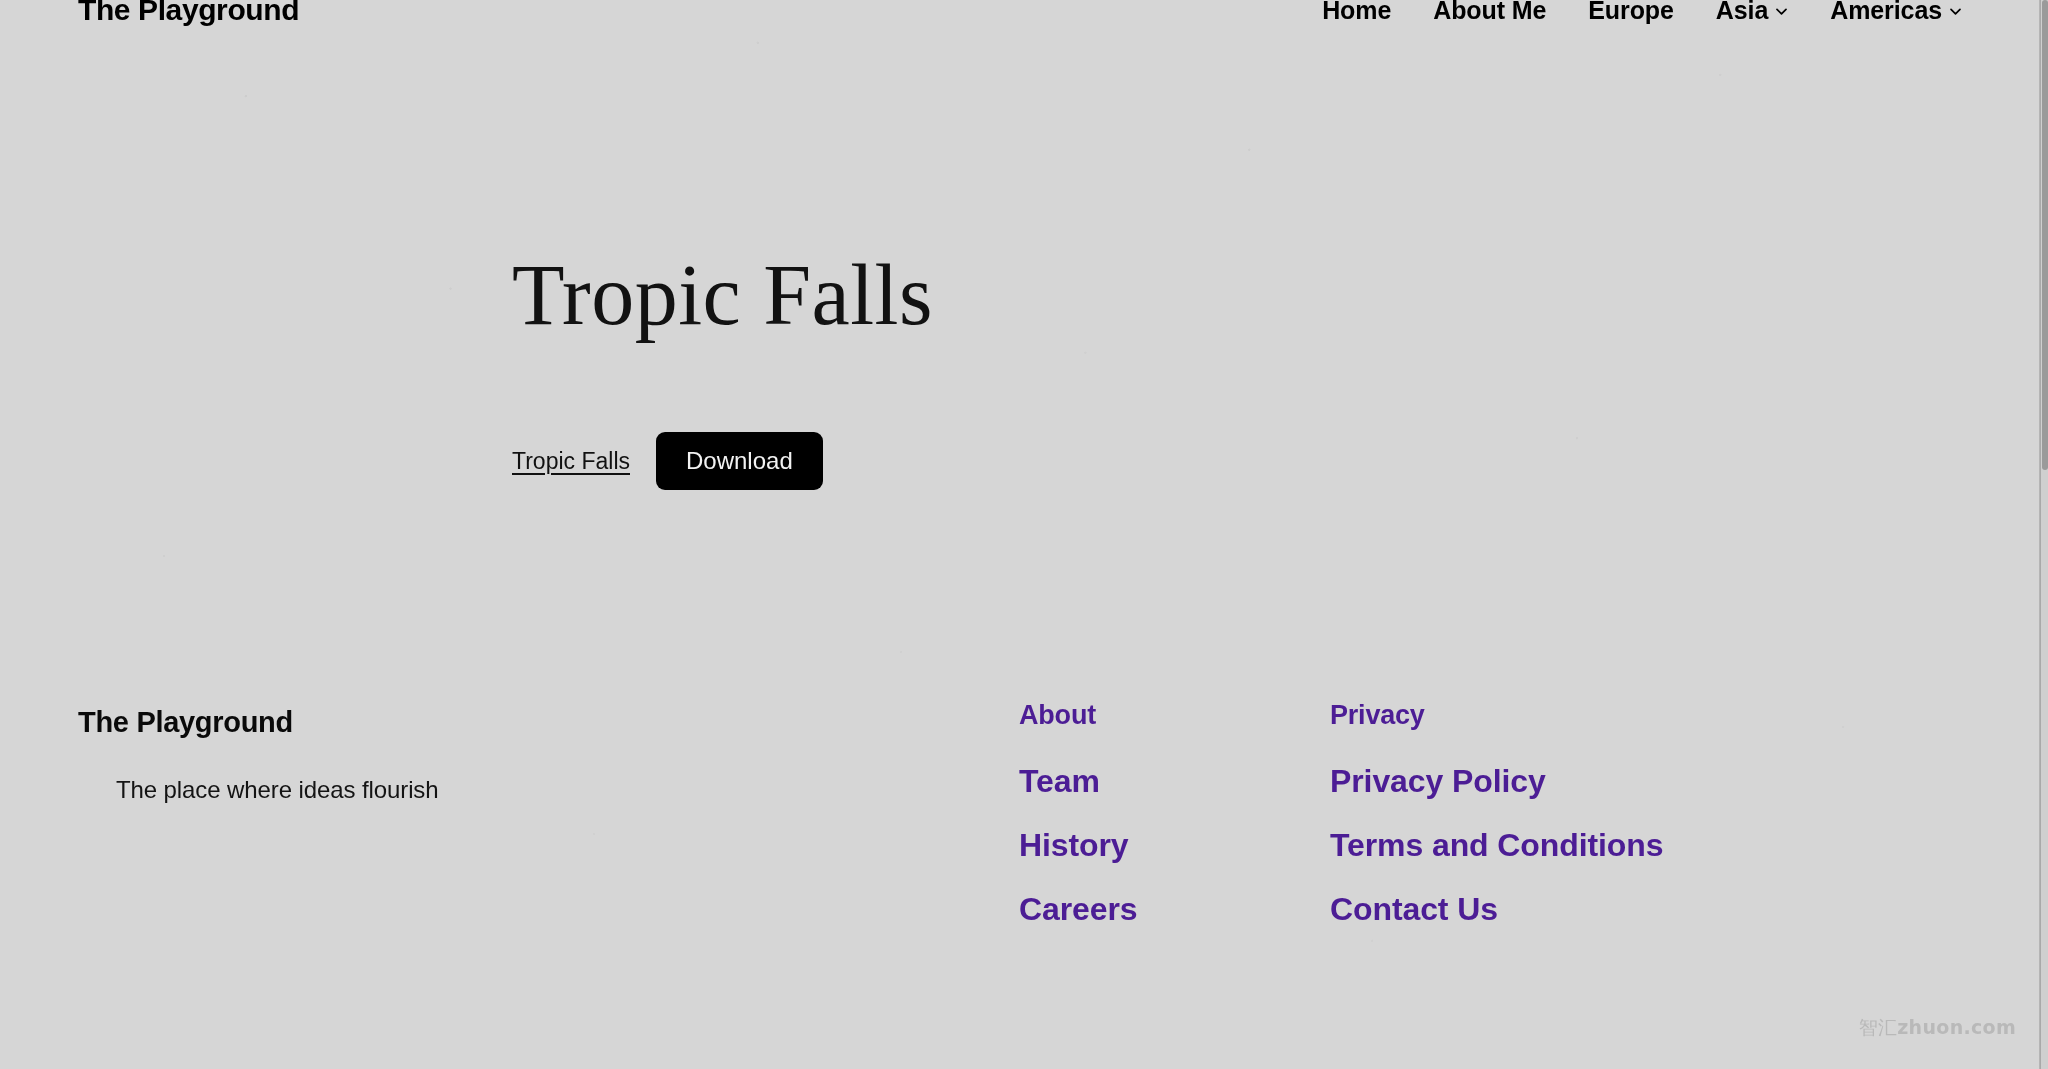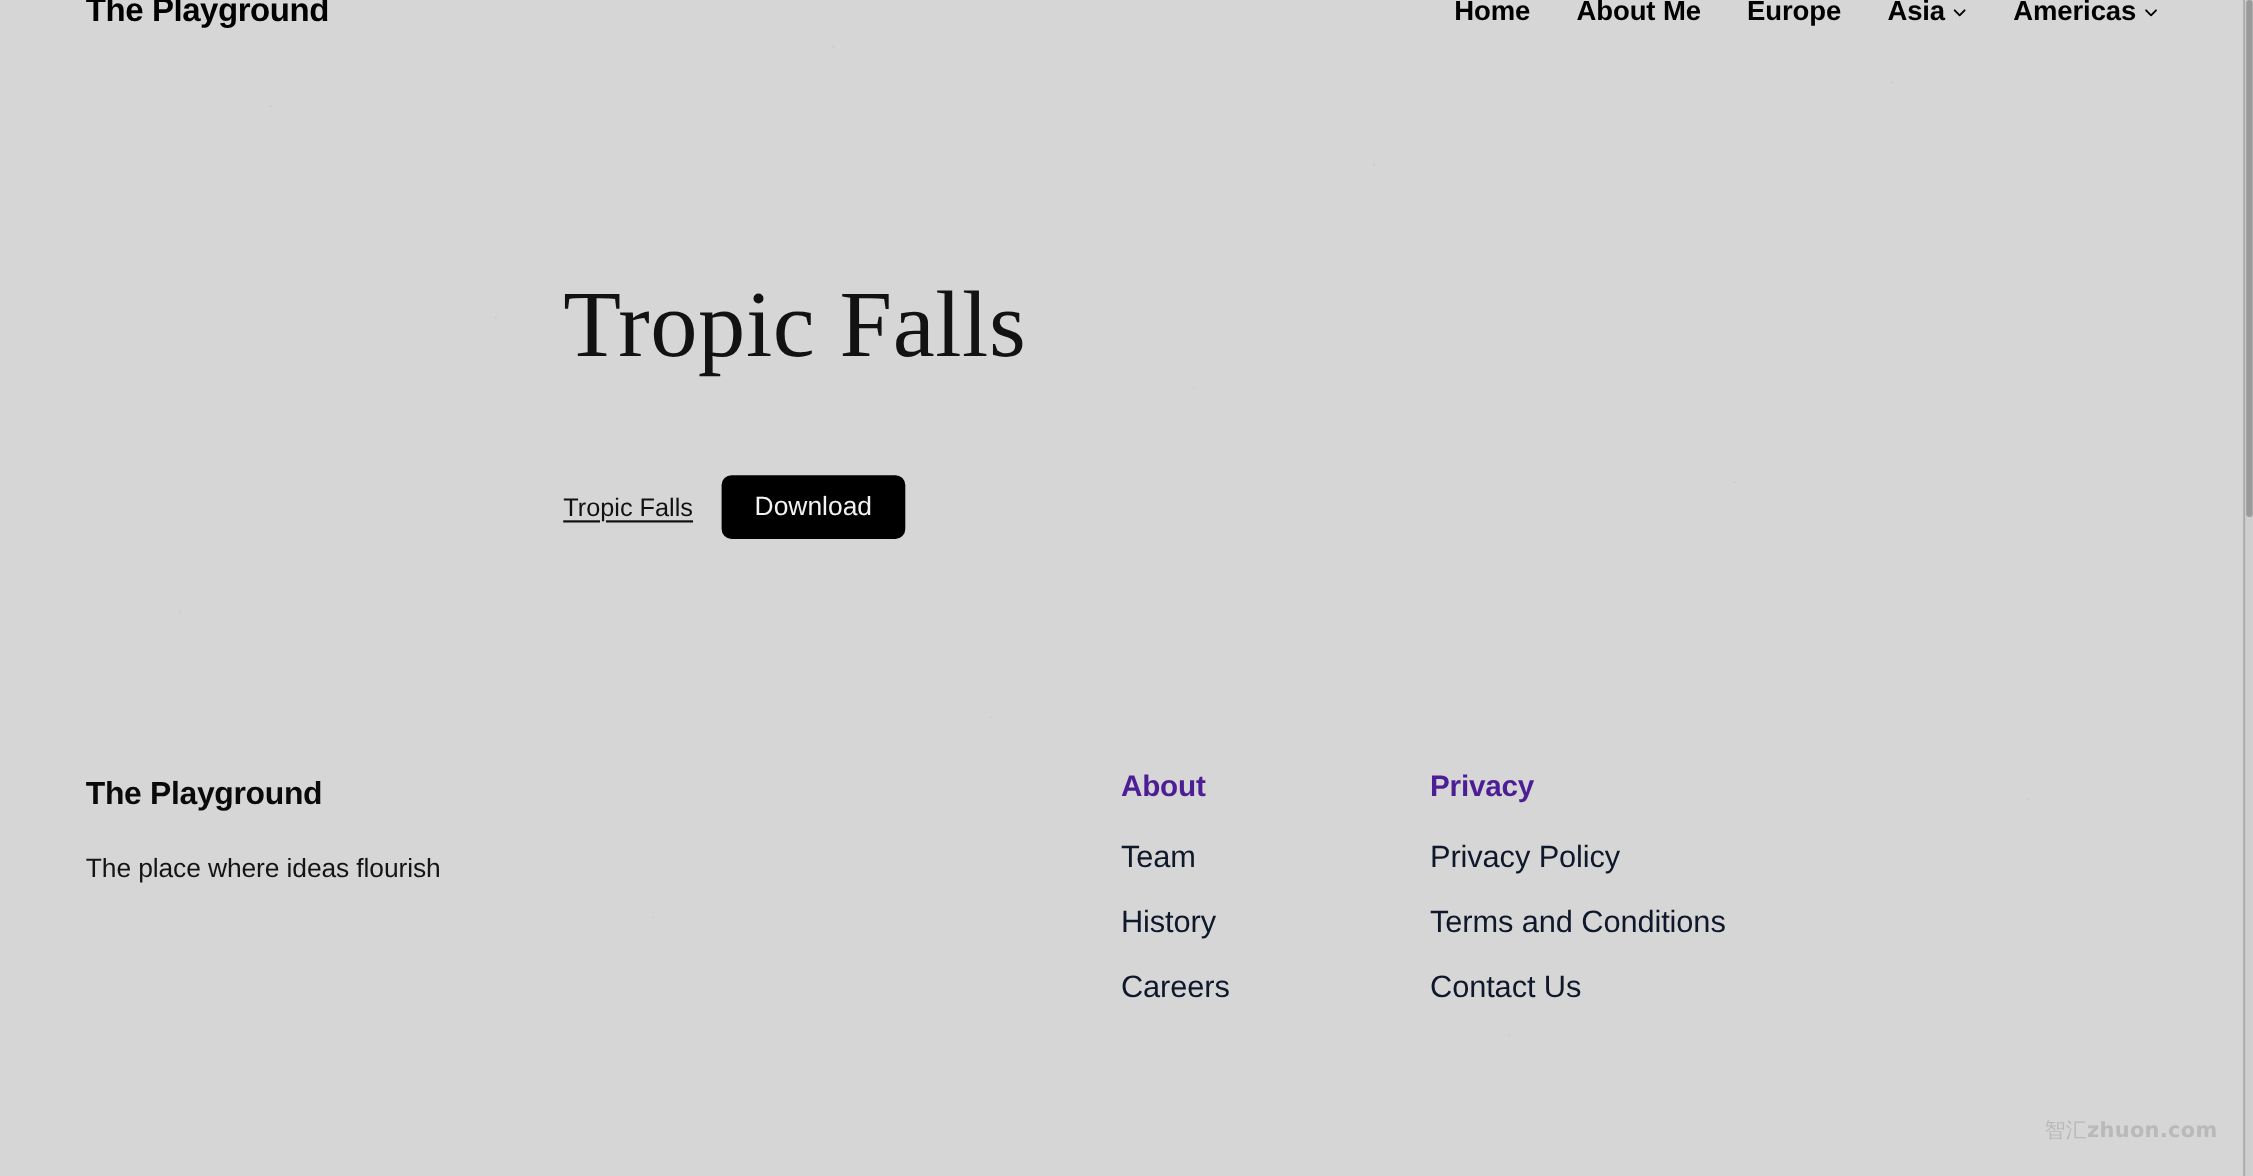--- a/index.html
+++ b/index.html
@@ -163,44 +163,45 @@
     letter-spacing: -0.3px;
     color: #0a0a0a;
   }
 
   .footer-tagline {
     margin-top: 37px;
     font-size: 24px;
     font-weight: 400;
     color: #141414;
     letter-spacing: -0.1px;
+    margin-left: 38px;
   }
 
   .footer-col {
     position: absolute;
     top: 10px;
   }
   .footer-col.col-about   { left: 1019px; }
-  .footer-col.col-privacy { left: 1300px; }
+  .footer-col.col-privacy { left: 1330px; }
   .footer-col.col-social  { left: 1792px; }
 
   .footer-col-title {
     font-size: 27px;
     font-weight: 700;
     letter-spacing: -0.2px;
     color: #4c1d95;
     margin-bottom: 32px;
     white-space: nowrap;
   }
 
   .footer-link {
     display: block;
-    font-size: 28px;
-    font-weight: 400;
-    color: #0f172a;
+    font-size: 32px;
+    font-weight: 700;
+    color: #4c1d95;
     letter-spacing: -0.1px;
     margin-bottom: 27px;
     white-space: nowrap;
     cursor: pointer;
     text-decoration: none;
   }
   .footer-link:last-child { margin-bottom: 0; }
 
   
   .watermark {

